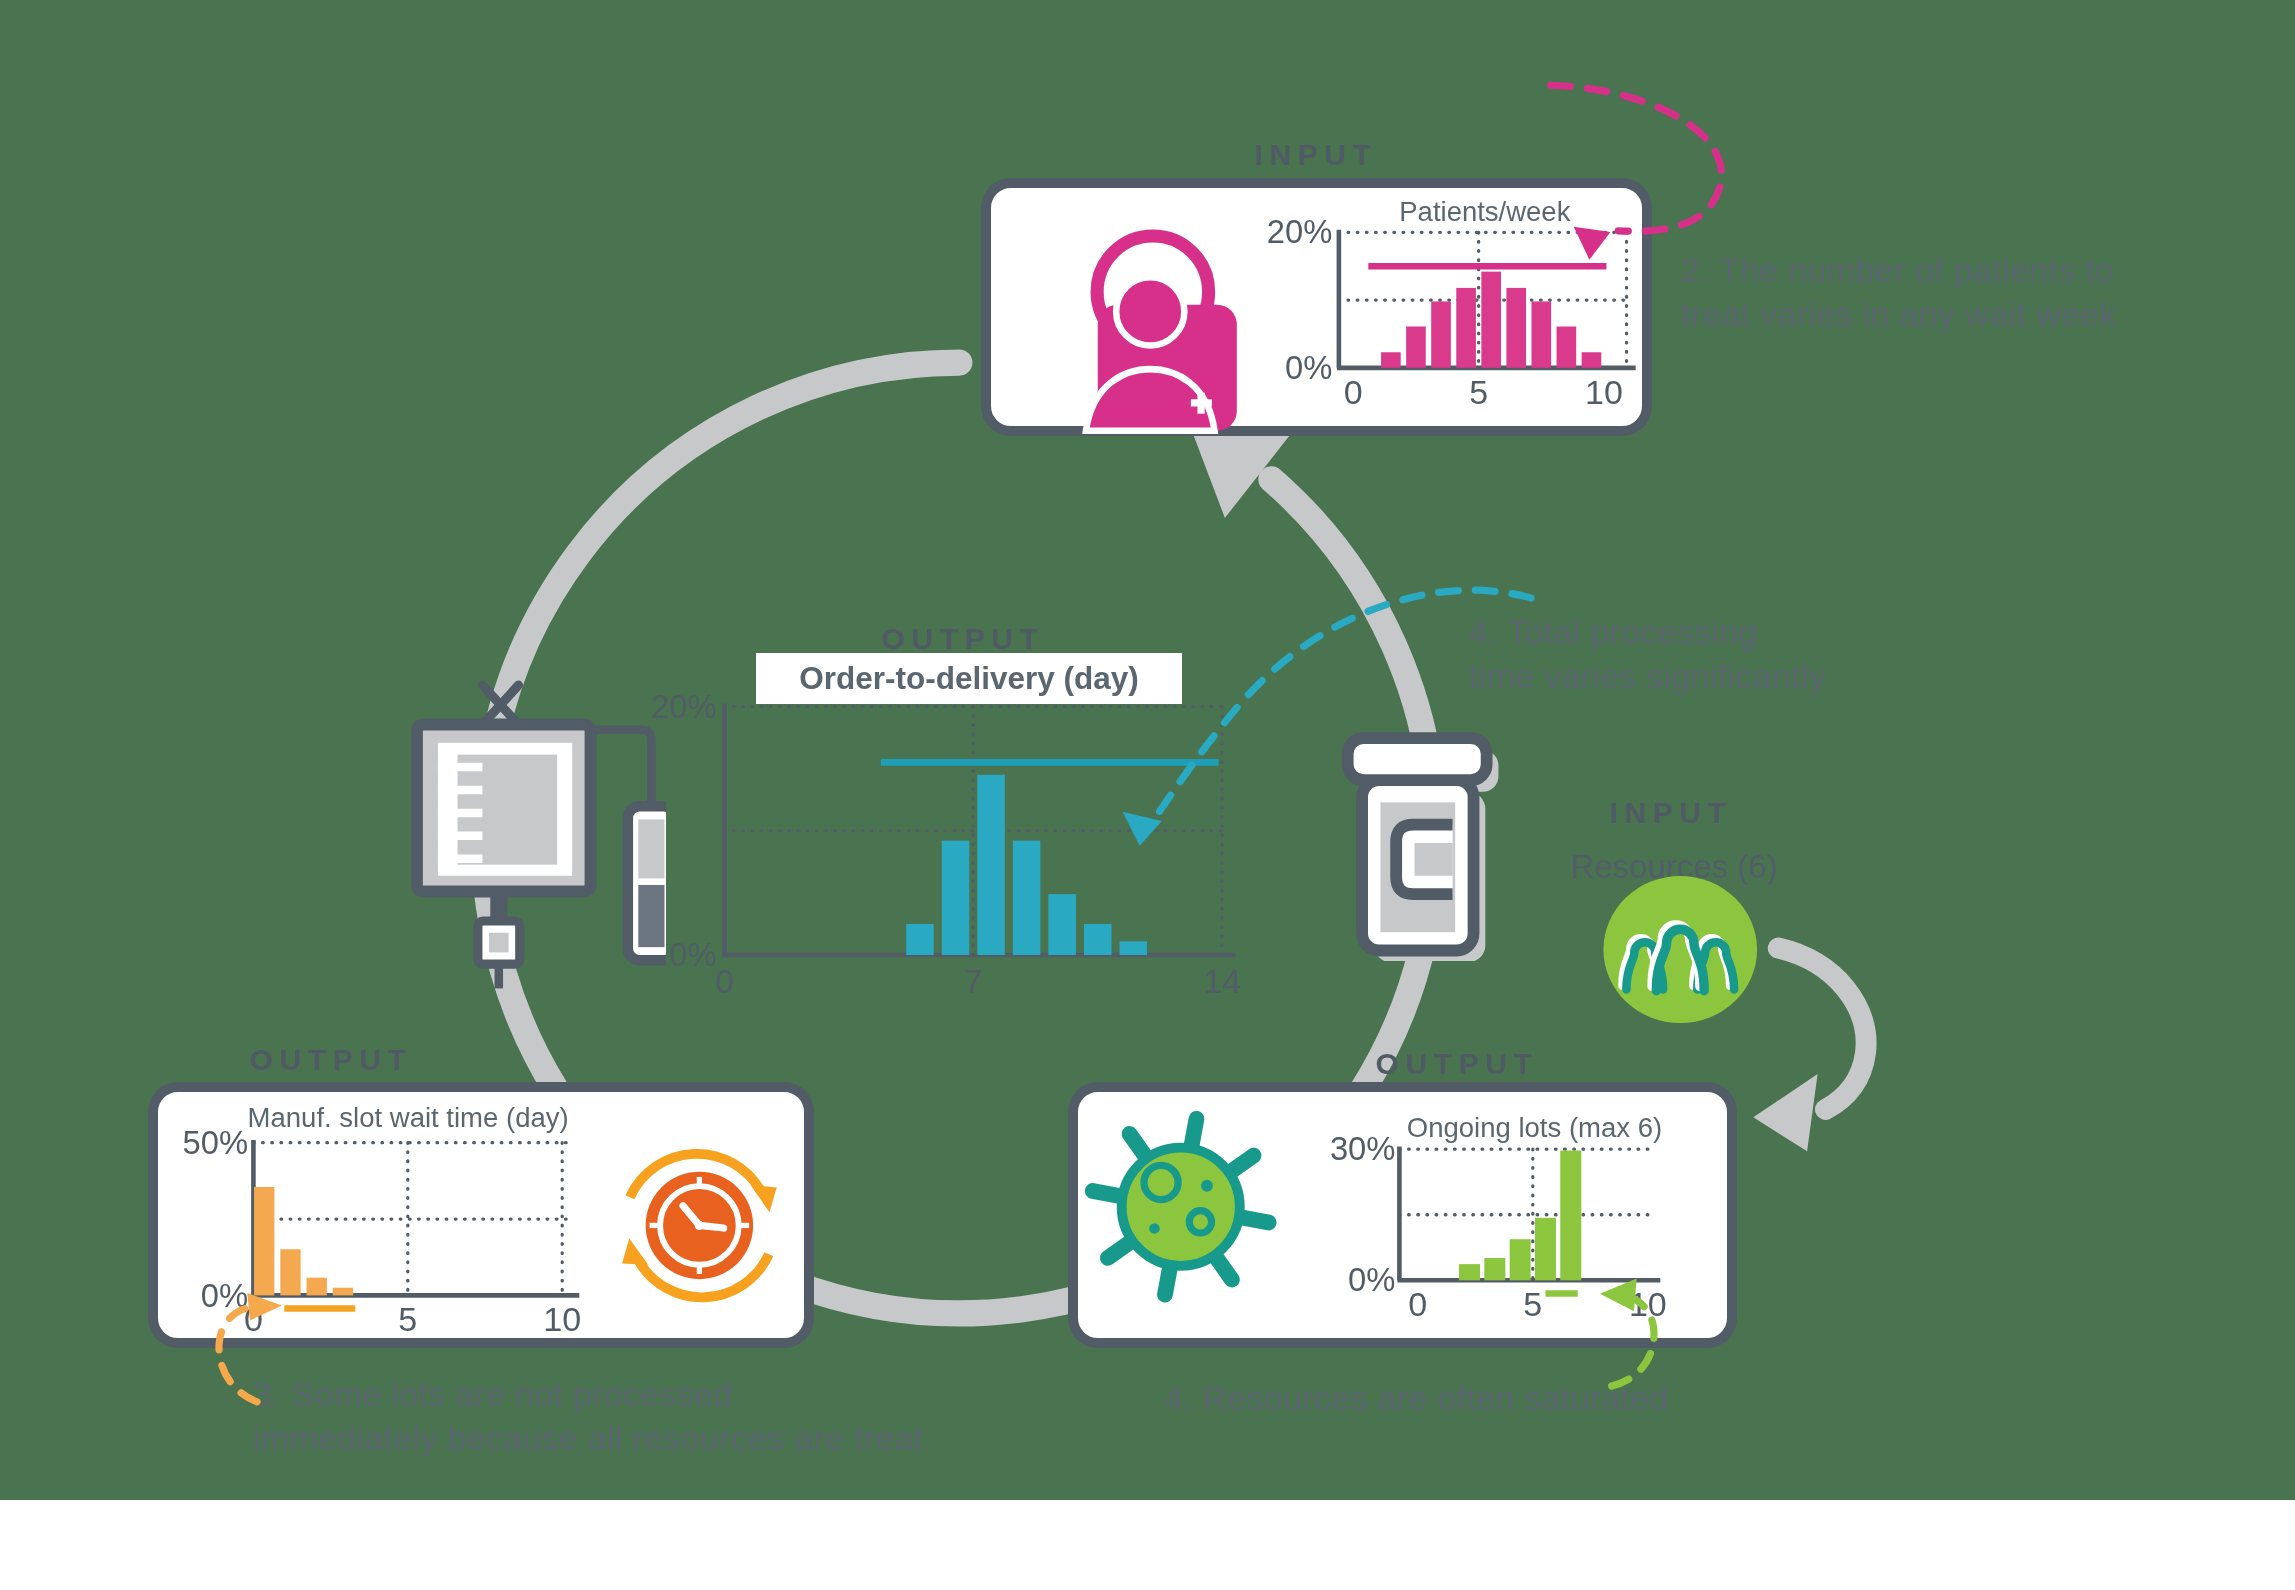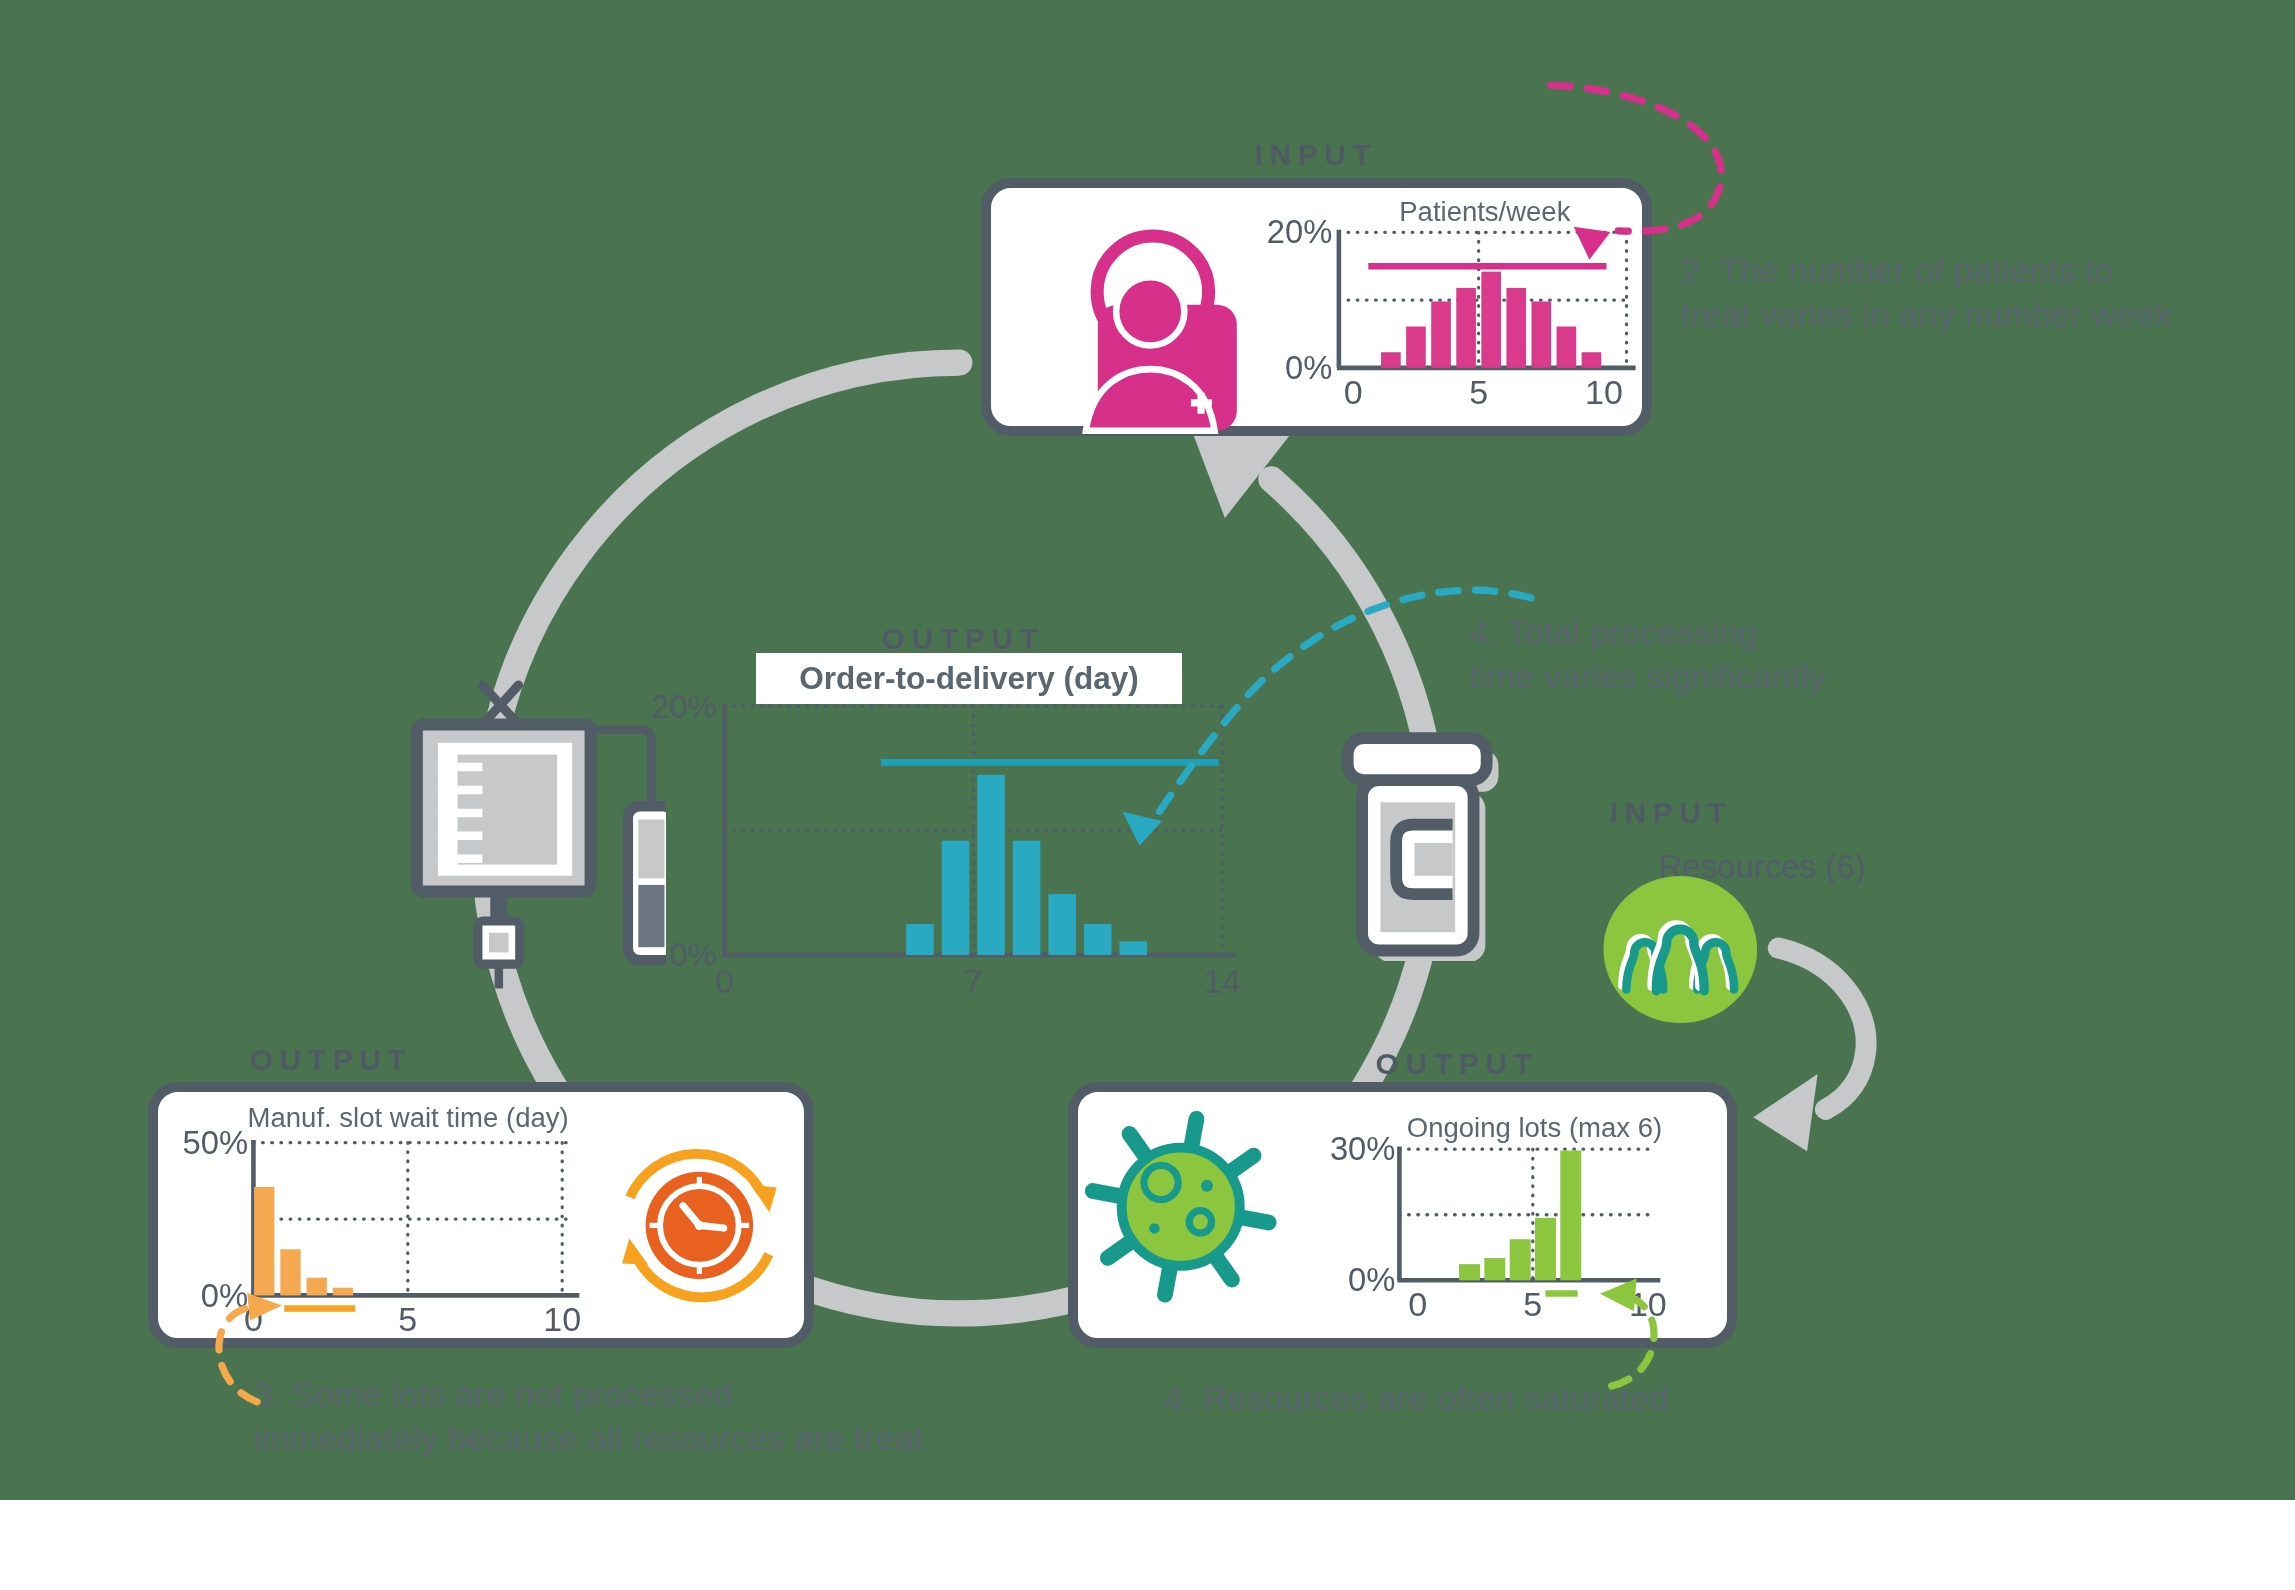--- a/index.html
+++ b/index.html
@@ -26,21 +26,21 @@
 
   <div class="box" style="left:981px;top:178px;width:671px;height:258px;"></div>
   <div class="box" style="left:148px;top:1082px;width:666px;height:266px;"></div>
   <div class="box" style="left:1068px;top:1082px;width:669px;height:266px;"></div>
 
   <div class="biglabel" style="left:1316px;top:155px;">INPUT</div>
   <div class="biglabel" style="left:963px;top:639px;">OUTPUT</div>
   <div class="biglabel" style="left:331px;top:1060px;">OUTPUT</div>
   <div class="biglabel" style="left:1457px;top:1064px;">OUTPUT</div>
   <div class="biglabel" style="left:1671px;top:813px;">INPUT</div>
-  <div class="sublabel" style="left:1762px;top:867px;text-align:right;">Resources (6)</div>
+  <div class="sublabel" style="left:1674px;top:867px;text-align:right;">Resources (6)</div>
 
   <div class="titlebox" style="left:756px;top:653px;width:426px;height:51px;">Order-to-delivery (day)</div>
 
   <svg class="chart" id="chart-patients" style="left:1246px;top:197px;" width="407" height="216" viewBox="0 0 620 330">
       <line x1="141" y1="54" x2="582.385" y2="54" stroke="#515c67" stroke-width="5" stroke-dasharray="1 13" stroke-linecap="round"></line>
       <line x1="141" y1="157.5" x2="582.385" y2="157.5" stroke="#515c67" stroke-width="5" stroke-dasharray="1 13" stroke-linecap="round"></line>
       <line x1="354.5" y1="54" x2="354.5" y2="261" stroke="#515c67" stroke-width="5" stroke-dasharray="1 13" stroke-linecap="round"></line>
       <line x1="580.47" y1="54" x2="580.47" y2="261" stroke="#515c67" stroke-width="5" stroke-dasharray="1 13" stroke-linecap="round"></line>
       <line x1="141" y1="50" x2="141" y2="261" stroke="#515c67" stroke-width="7"></line>
       <line x1="138" y1="261" x2="594.385" y2="261" stroke="#515c67" stroke-width="7"></line>
@@ -210,21 +210,21 @@
     <rect x="132" y="196" width="8" height="16" fill="#ffffff"></rect>
     <rect x="60" y="134" width="16" height="8" fill="#ffffff"></rect>
     <rect x="196" y="134" width="16" height="8" fill="#ffffff"></rect>
     <line x1="136" y1="138" x2="111" y2="108" stroke="#ffffff" stroke-width="11" stroke-linecap="round"></line>
     <line x1="136" y1="138" x2="173" y2="142" stroke="#ffffff" stroke-width="11" stroke-linecap="round"></line>
     <circle cx="136" cy="138" r="7" fill="#ffffff"></circle>
   </svg>
 
   <div class="thin" style="left:1681px;top:248px;">
     <span style="display:block">2. The number of patients to</span>
-    <span style="display:block">treat varies in any number week</span>
+    <span style="display:block">treat varies in any wait week</span>
   </div>
   <div class="thin" style="left:1425px;top:610px;margin-left:44px;">
     <span style="display:block">4. Total processing</span>
     <span style="display:block">time varies significantly</span>
   </div>
   <div class="thin" style="left:1164px;top:1376px;">
     <span style="display:block">4. Resources are often saturated</span>
   </div>
   <div class="thin" style="left:253px;top:1372px;">
     <span style="display:block">3. Some lots are not processed</span>

